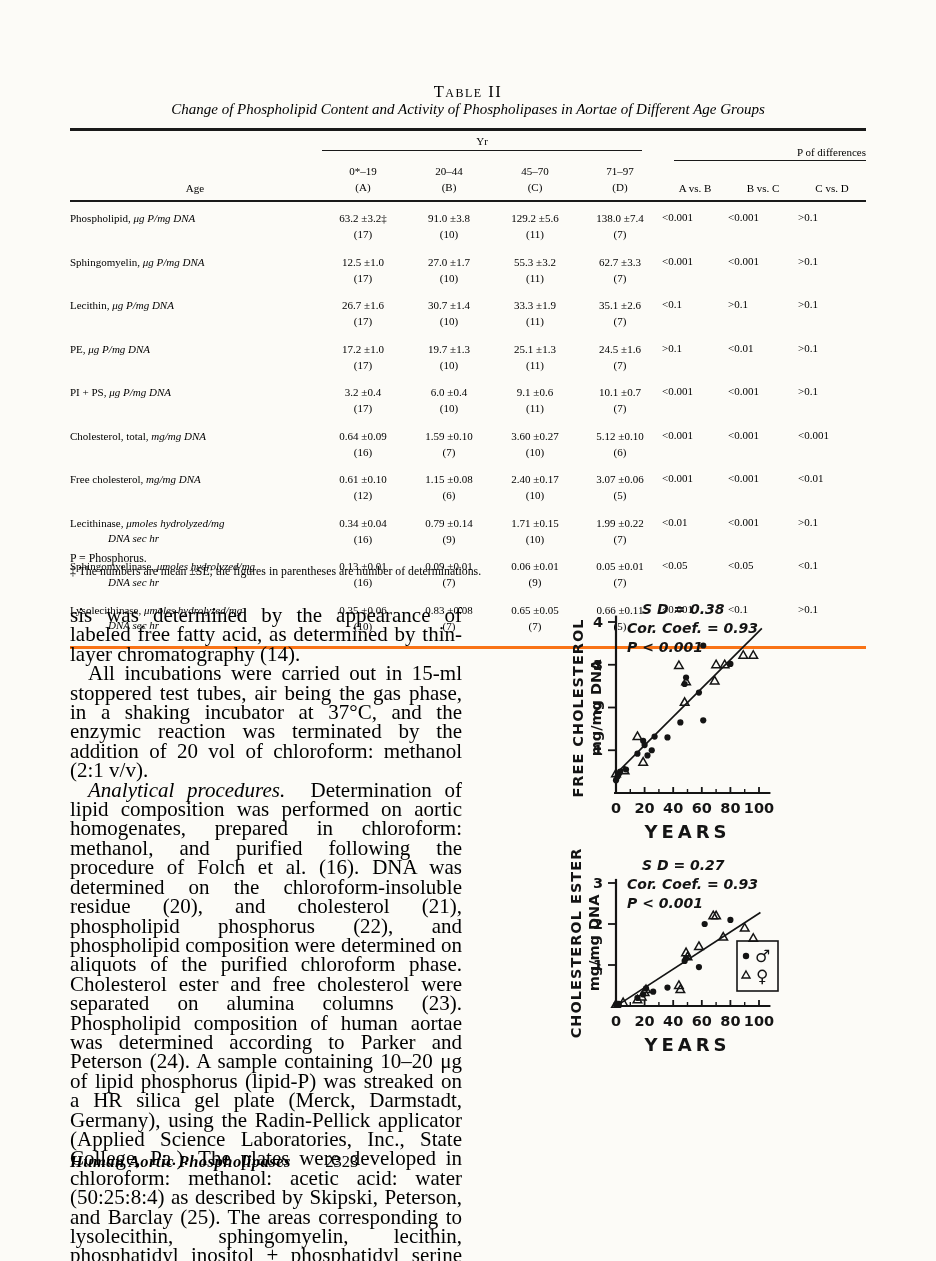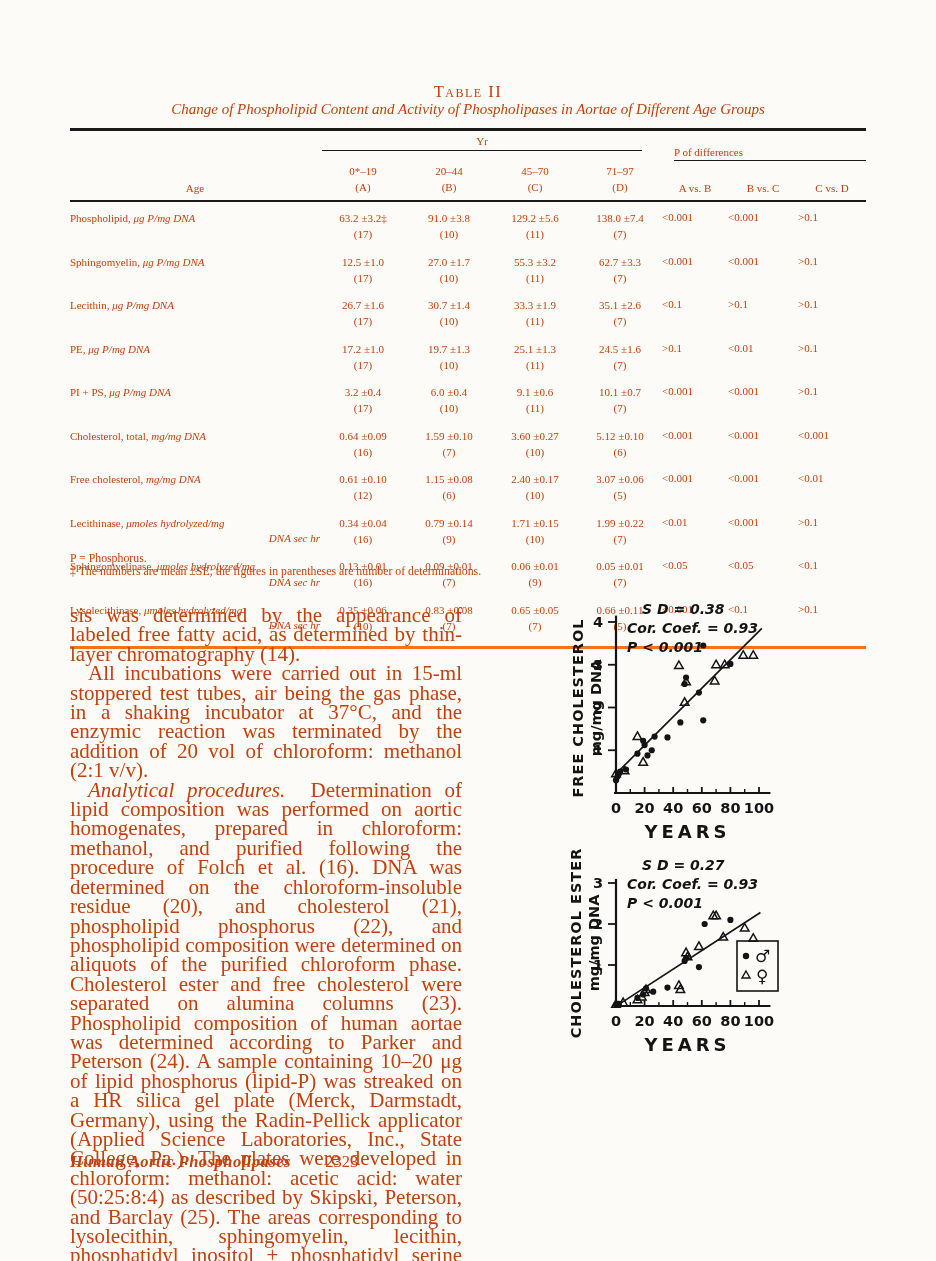--- a/index.html
+++ b/index.html
@@ -1,40 +1,40 @@
 <!DOCTYPE html>
 <html><head>
 <meta charset="utf-8">
 <style>
   html,body{margin:0;padding:0;background:#e8e6e1;}
-  .page{position:relative;width:936px;height:1261px;background:#fcfbf7;color:#c2410c;
+  .page{position:relative;width:936px;height:1261px;background:#fcfbf7;color:#000000;
         font-family:"Liberation Serif", serif;overflow:hidden;}
   
   .t-title{position:absolute;left:70px;top:82px;width:796px;text-align:center;
            font-variant:small-caps;font-size:16.5px;letter-spacing:1.5px;}
   .t-subtitle{position:absolute;left:70px;top:101px;width:796px;text-align:center;
               font-style:italic;font-size:15px;}
   .tbl{position:absolute;left:70px;top:128px;width:796px;font-size:11px;
        --cols:250px 86px 86px 86px 84px 66px 70px 68px;}
   .thead{border-top:3px solid #1a1a1a;border-bottom:2px solid #1a1a1a;padding-top:4px;}
   .hrowA,.hrowB{display:grid;grid-template-columns:var(--cols);}
   .yr-cell{grid-column:2/6;text-align:center;}
   .yr-inner{display:block;border-bottom:1.5px solid #1a1a1a;margin:0 20px 0 2px;padding-bottom:3px;}
-  .pd-cell{grid-column:6/9;text-align:left;}
+  .pd-cell{grid-column:6/9;text-align:right;}
   .pd-inner{display:block;border-bottom:1.5px solid #1a1a1a;margin:11px 0 0 12px;padding-bottom:2px;}
   .hrowB{margin-top:2px;padding-bottom:5px;align-items:end;}
   .age-cell{text-align:center;padding-bottom:1px;}
   .col-hdr{text-align:center;line-height:16px;}
   .p-hdr{text-align:center;padding-bottom:1px;}
   .trow{display:grid;grid-template-columns:var(--cols);padding-top:9px;min-height:34.5px;
         align-items:start;}
   .tbody{border-bottom:3px solid #f97316;padding-bottom:9px;}
   .lbl{line-height:15.5px;}
   .unit,.unit2,.ital{font-style:italic;}
-  .unit2{display:block;margin-left:22px;text-align:right;}
+  .unit2{display:block;margin-left:38px;}
   .vcell{text-align:center;line-height:15px;}
   .cnt{margin-top:1px;}
   .pcell{text-align:left;}
   .footnotes{position:absolute;left:70px;top:552px;width:700px;font-size:11.8px;line-height:13.2px;}
   
   .leftcol{position:absolute;left:70px;top:606px;width:392px;font-size:21px;
            line-height:19.4px;text-align:justify;}
   .leftcol p{margin:0;text-indent:18px;}
   .leftcol p.noindent{text-indent:0;}
   

